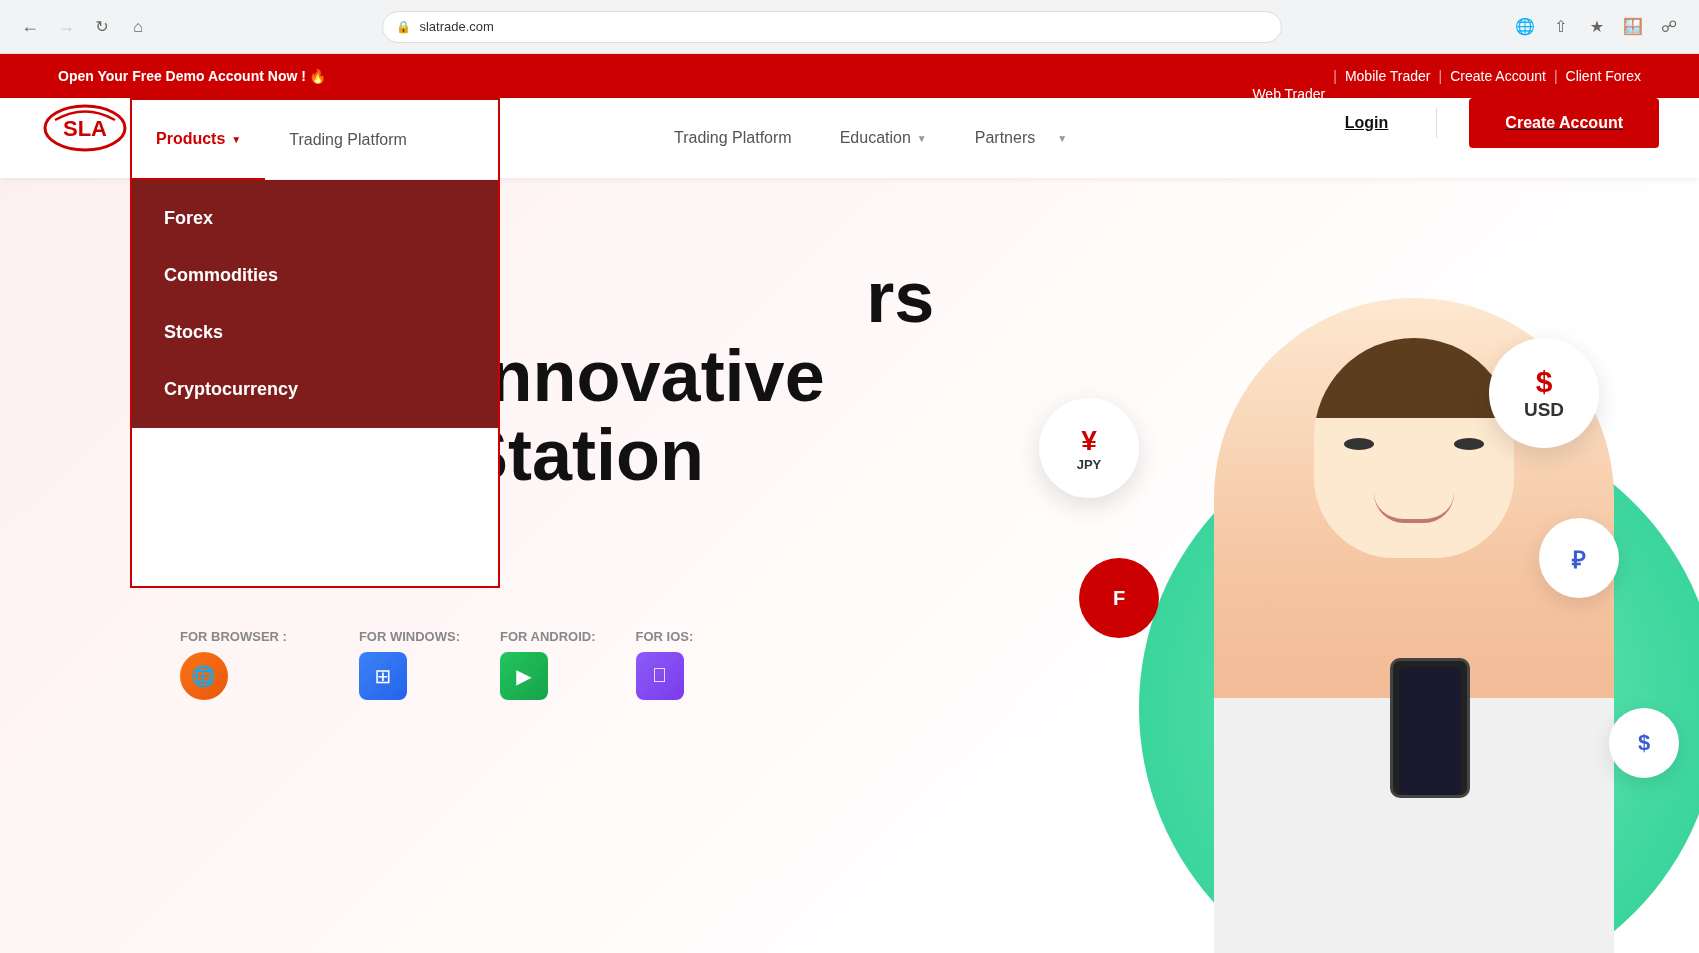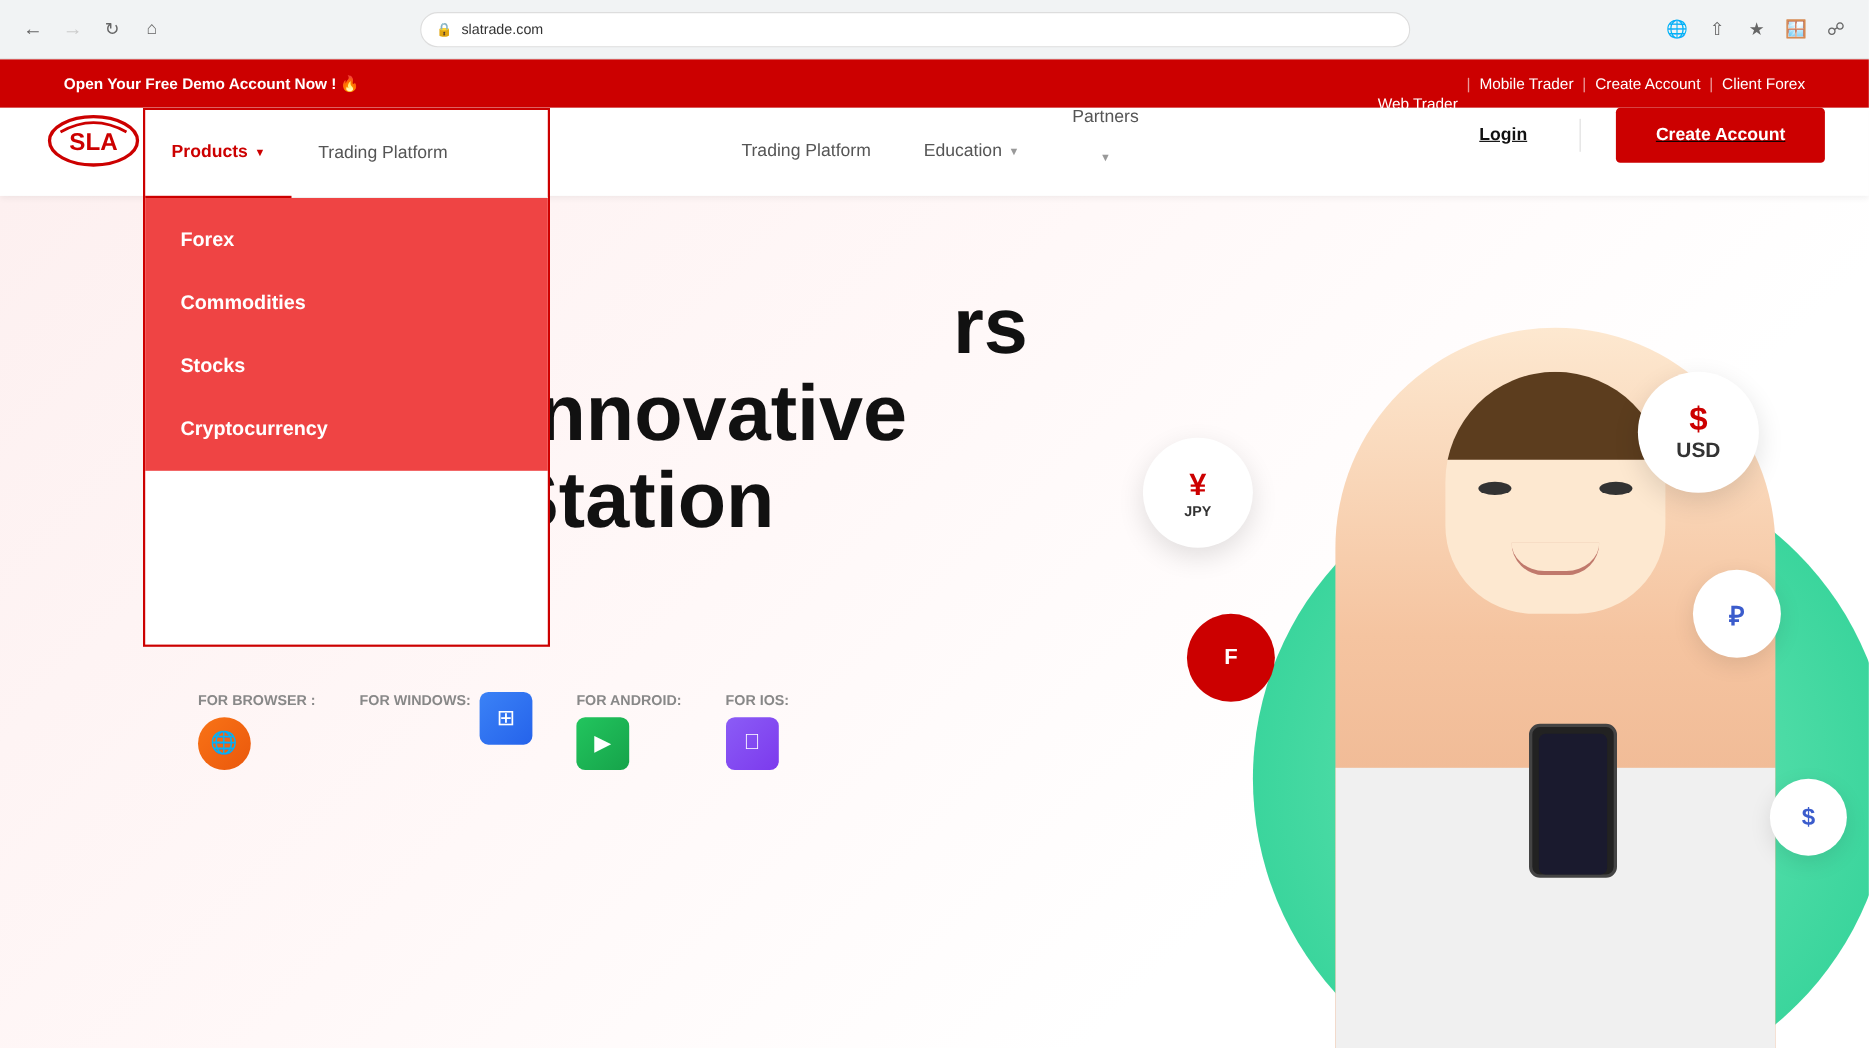--- a/index.html
+++ b/index.html
@@ -56,21 +56,21 @@
         <div style="display:flex;height:80px;border-bottom:1px solid #f0f0f0;">
           <div style="color:#cc0000;font-weight:bold;font-size:16px;height:80px;display:flex;align-items:center;padding:0 24px;gap:6px;border-bottom:2px solid #cc0000;cursor:pointer;white-space:nowrap;">
             <span>Products</span>
             <span style="font-size:10px;">▼</span>
           </div>
           <div style="color:#555;font-size:16px;height:80px;display:flex;align-items:center;padding:0 24px;cursor:pointer;white-space:nowrap;">
             <span>Trading Platform</span>
           </div>
         </div>
 
-        <div style="background:#ef4444;padding:10px 0;">
+        <div style="background:#7f1d1d;padding:10px 0;">
           <div style="color:#fff;font-size:18px;font-weight:bold;padding:18px 32px;cursor:pointer;">Forex</div>
           <div style="color:#fff;font-size:18px;font-weight:bold;padding:18px 32px;cursor:pointer;">Commodities</div>
           <div style="color:#fff;font-size:18px;font-weight:bold;padding:18px 32px;cursor:pointer;">Stocks</div>
           <div style="color:#fff;font-size:18px;font-weight:bold;padding:18px 32px;cursor:pointer;">Cryptocurrency</div>
         </div>
       </div>
 
       <div style="padding:0 24px;height:80px;display:flex;align-items:center;color:#cc0000;font-weight:bold;font-size:16px;border-bottom:2px solid #cc0000;cursor:pointer;gap:6px;visibility:hidden;width:160px;">
         <span>Products</span>
         <span style="font-size:10px;">▼</span>
@@ -78,21 +78,21 @@
 
       <div style="padding:0 24px;height:80px;display:flex;align-items:center;color:#555;font-size:16px;cursor:pointer;margin-left:340px;">
         <span>Trading Platform</span>
       </div>
 
       <div style="padding:0 24px;height:80px;display:flex;align-items:center;color:#555;font-size:16px;cursor:pointer;gap:6px;">
         <span>Education</span>
         <span style="font-size:10px;color:#999;">▼</span>
       </div>
 
-      <div style="padding:0 24px;height:80px;display:flex;align-items:center;color:#555;font-size:16px;cursor:pointer;gap:22px;flex-direction:column;">
+      <div style="padding:0 24px;height:80px;display:flex;align-items:center;color:#555;font-size:16px;cursor:pointer;gap:22px;">
         <span>Partners</span>
         <span style="font-size:10px;color:#999;">▼</span>
       </div>
     </nav>
 
     <div style="margin-left:auto;display:flex;align-items:center;gap:32px;text-decoration:underline;">
       <button style="font-size:16px;font-weight:bold;color:#111;cursor:pointer;background:none;border:none;padding:0 16px;">Login</button>
       <div style="width:1px;height:30px;background:#ddd;"></div>
       <button style="background:#cc0000;color:#fff;border:none;padding:16px 36px;font-size:16px;font-weight:bold;cursor:pointer;border-radius:4px;white-space:nowrap;">Create Account</button>
     </div>
@@ -109,21 +109,21 @@
       <p style="font-size:18px;color:#999;line-height:1.7;">
         <span>Lightning fast execution. Low spreads.</span><br>
         <span>An ideal tool kit for active day trading.</span>
       </p>
 
       <div style="display:flex;gap:40px;align-items:flex-start;margin-top:48px;">
         <div style="display:flex;flex-direction:column;align-items:flex-start;gap:8px;">
           <span style="font-size:13px;color:#888;font-weight:bold;">FOR BROWSER :</span>
           <div style="width:48px;height:48px;border-radius:50%;background:linear-gradient(135deg,#f97316,#ea580c);display:flex;align-items:center;justify-content:center;color:#fff;font-size:20px;cursor:pointer;">🌐</div>
         </div>
-        <div style="display:flex;flex-direction:row;align-items:flex-start;gap:8px;">
+        <div style="display:flex;flex-direction:column;align-items:flex-start;gap:8px;margin-left:32px;">
           <span style="font-size:13px;color:#888;font-weight:bold;">FOR WINDOWS:</span>
           <div style="width:48px;height:48px;border-radius:8px;background:linear-gradient(135deg,#3b82f6,#2563eb);display:flex;align-items:center;justify-content:center;color:#fff;font-size:20px;cursor:pointer;">⊞</div>
         </div>
         <div style="display:flex;flex-direction:column;align-items:flex-start;gap:8px;">
           <span style="font-size:13px;color:#888;font-weight:bold;">FOR ANDROID:</span>
           <div style="width:48px;height:48px;border-radius:8px;background:linear-gradient(135deg,#22c55e,#16a34a);display:flex;align-items:center;justify-content:center;color:#fff;font-size:20px;cursor:pointer;">▶</div>
         </div>
         <div style="display:flex;flex-direction:column;align-items:flex-start;gap:8px;">
           <span style="font-size:13px;color:#888;font-weight:bold;">FOR IOS:</span>
           <div style="width:48px;height:48px;border-radius:8px;background:linear-gradient(135deg,#8b5cf6,#7c3aed);display:flex;align-items:center;justify-content:center;color:#fff;font-size:20px;cursor:pointer;"></div>

